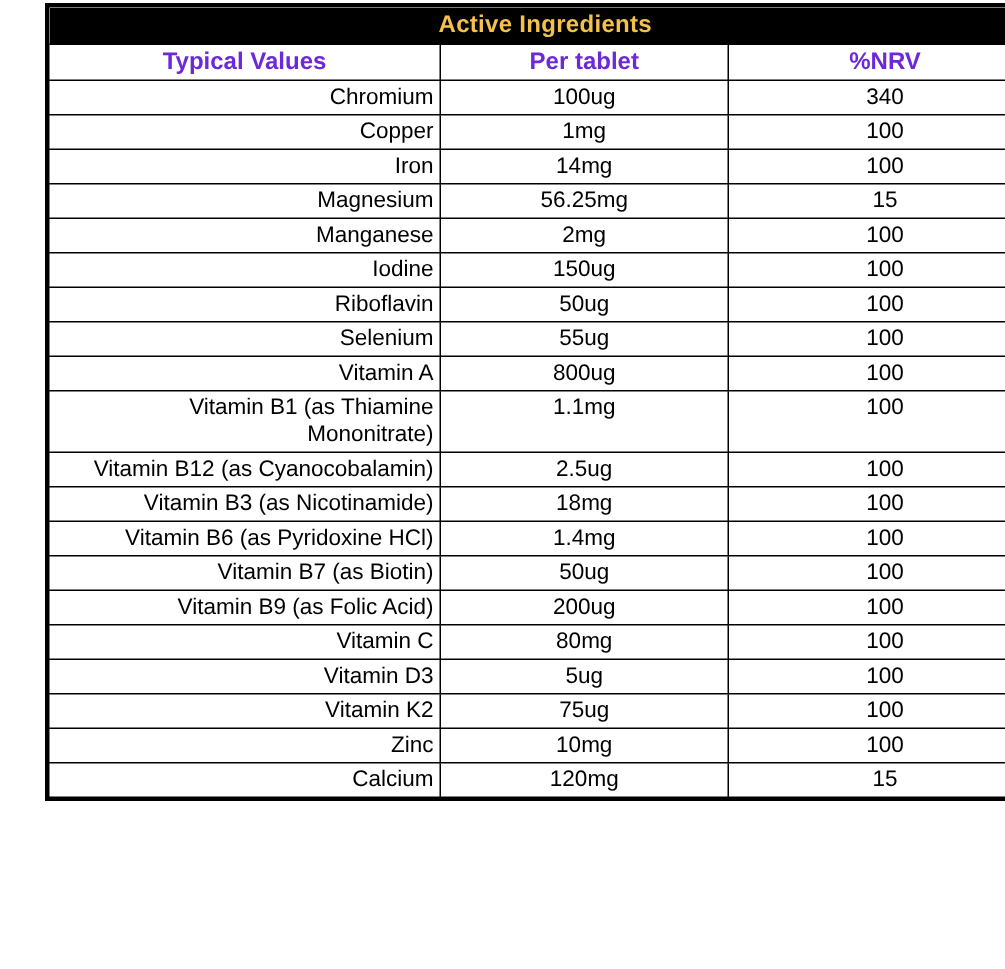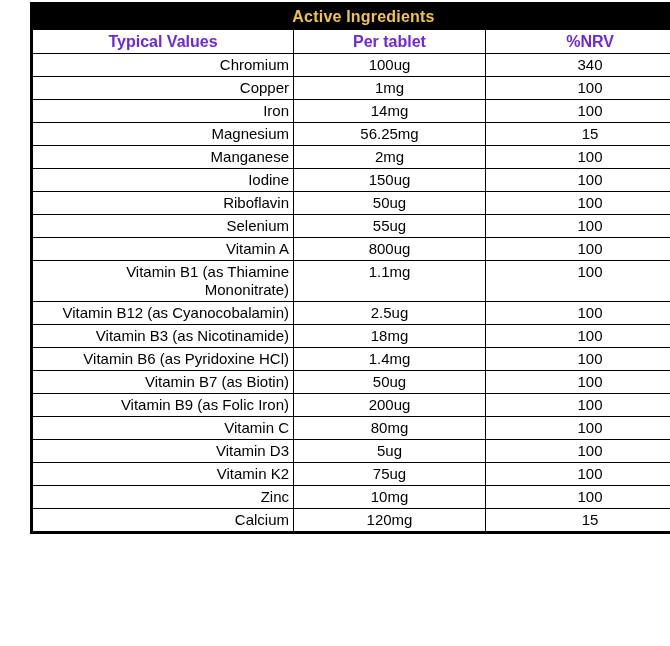--- a/index.html
+++ b/index.html
@@ -145,21 +145,21 @@
           <td class="name-cell">Vitamin B6 (as Pyridoxine HCl)</td>
           <td>1.4mg</td>
           <td>100</td>
         </tr>
         <tr>
           <td class="name-cell">Vitamin B7 (as Biotin)</td>
           <td>50ug</td>
           <td>100</td>
         </tr>
         <tr>
-          <td class="name-cell">Vitamin B9 (as Folic Iron)</td>
+          <td class="name-cell">Vitamin B9 (as Folic Acid)</td>
           <td>200ug</td>
           <td>100</td>
         </tr>
         <tr>
           <td class="name-cell">Vitamin C</td>
           <td>80mg</td>
           <td>100</td>
         </tr>
         <tr>
           <td class="name-cell">Vitamin D3</td>

